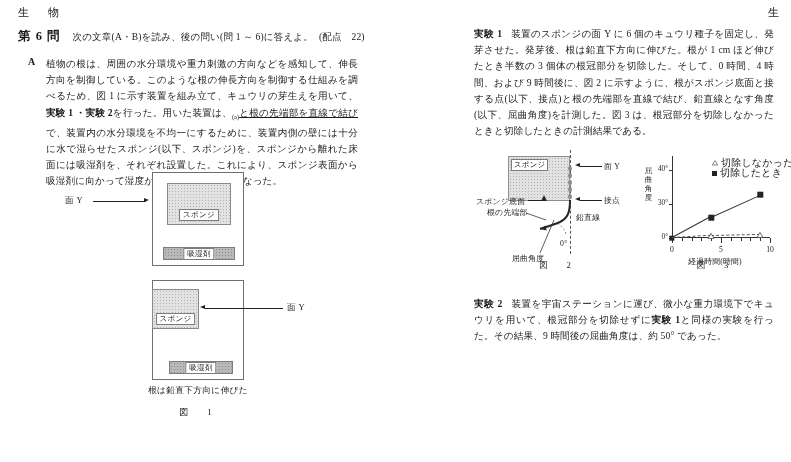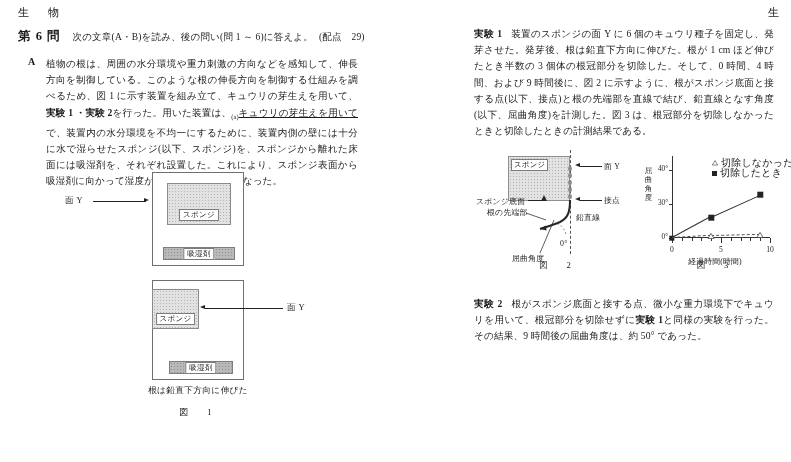--- a/index.html
+++ b/index.html
@@ -358,27 +358,27 @@
 
 <div class="page">
 
   <div class="col col-left">
 
     <div class="subject-head subject-left">生　物</div>
 
     <div class="qnum-row">
       <span class="qnum">第 6 問</span>
       <span class="qlead">次の文章(A・B)を読み、後の問い(問 1 ～ 6)に答えよ。</span>
-      <span class="qlead qpoints">(配点　29)</span>
+      <span class="qlead qpoints">(配点　22)</span>
     </div>
 
     <div class="sect-letter">A</div>
 
     <div class="body-para">
-      <span>植物の根は、周囲の水分環境や重力刺激の方向などを感知して、伸長方向を制御している。このような根の伸長方向を制御する仕組みを調べるため、図 1 に示す装置を組み立て、キュウリの芽生えを用いて、</span><span class="bold">実験 1 ・実験 2</span><span>を行った。用いた装置は、</span><span class="sub-a">(a)</span><span class="ul">キュウリの芽生えを用いて</span><span>で、装置内の水分環境を不均一にするために、装置内側の壁には十分に水で湿らせたスポンジ(以下、スポンジ)を、スポンジから離れた床面には吸湿剤を、それぞれ設置した。これにより、スポンジ表面から吸湿剤に向かって湿度が低下する水分環境となった。</span>
+      <span>植物の根は、周囲の水分環境や重力刺激の方向などを感知して、伸長方向を制御している。このような根の伸長方向を制御する仕組みを調べるため、図 1 に示す装置を組み立て、キュウリの芽生えを用いて、</span><span class="bold">実験 1 ・実験 2</span><span>を行った。用いた装置は、</span><span class="sub-a">(a)</span><span class="ul">と根の先端部を直線で結び</span><span>で、装置内の水分環境を不均一にするために、装置内側の壁には十分に水で湿らせたスポンジ(以下、スポンジ)を、スポンジから離れた床面には吸湿剤を、それぞれ設置した。これにより、スポンジ表面から吸湿剤に向かって湿度が低下する水分環境となった。</span>
     </div>
 
     <div class="fig1-wrap">
 
       <div class="dev dev-front">
         <div class="sponge-box sponge-front">
           <div class="sponge-label">スポンジ</div>
         </div>
         <div class="absorb-box">
           <div class="absorb-label">吸湿剤</div>
@@ -525,16 +525,16 @@
       </div>
     </div>
 
     <div class="x-axis-title">経過時間(時間)</div>
 
     <div class="fig-caption" style="position:absolute; left:0; right:0; top:108px; letter-spacing:5px;">図　3</div>
   </div>
 
   <div class="exp-block exp2">
     <span class="exp-tag">実験 2</span>
-    <span style="margin-left:6px;">根がスポンジ底面と接する点、微小な重力環境下でキュウリを用いて、根冠部分を切除せずに</span><span class="bold">実験 1</span><span>と同様の実験を行った。その結果、9 時間後の屈曲角度は、約 50° であった。</span>
+    <span style="margin-left:6px;">装置を宇宙ステーションに運び、微小な重力環境下でキュウリを用いて、根冠部分を切除せずに</span><span class="bold">実験 1</span><span>と同様の実験を行った。その結果、9 時間後の屈曲角度は、約 50° であった。</span>
   </div>
 
 </div>
 
 </body></html>

